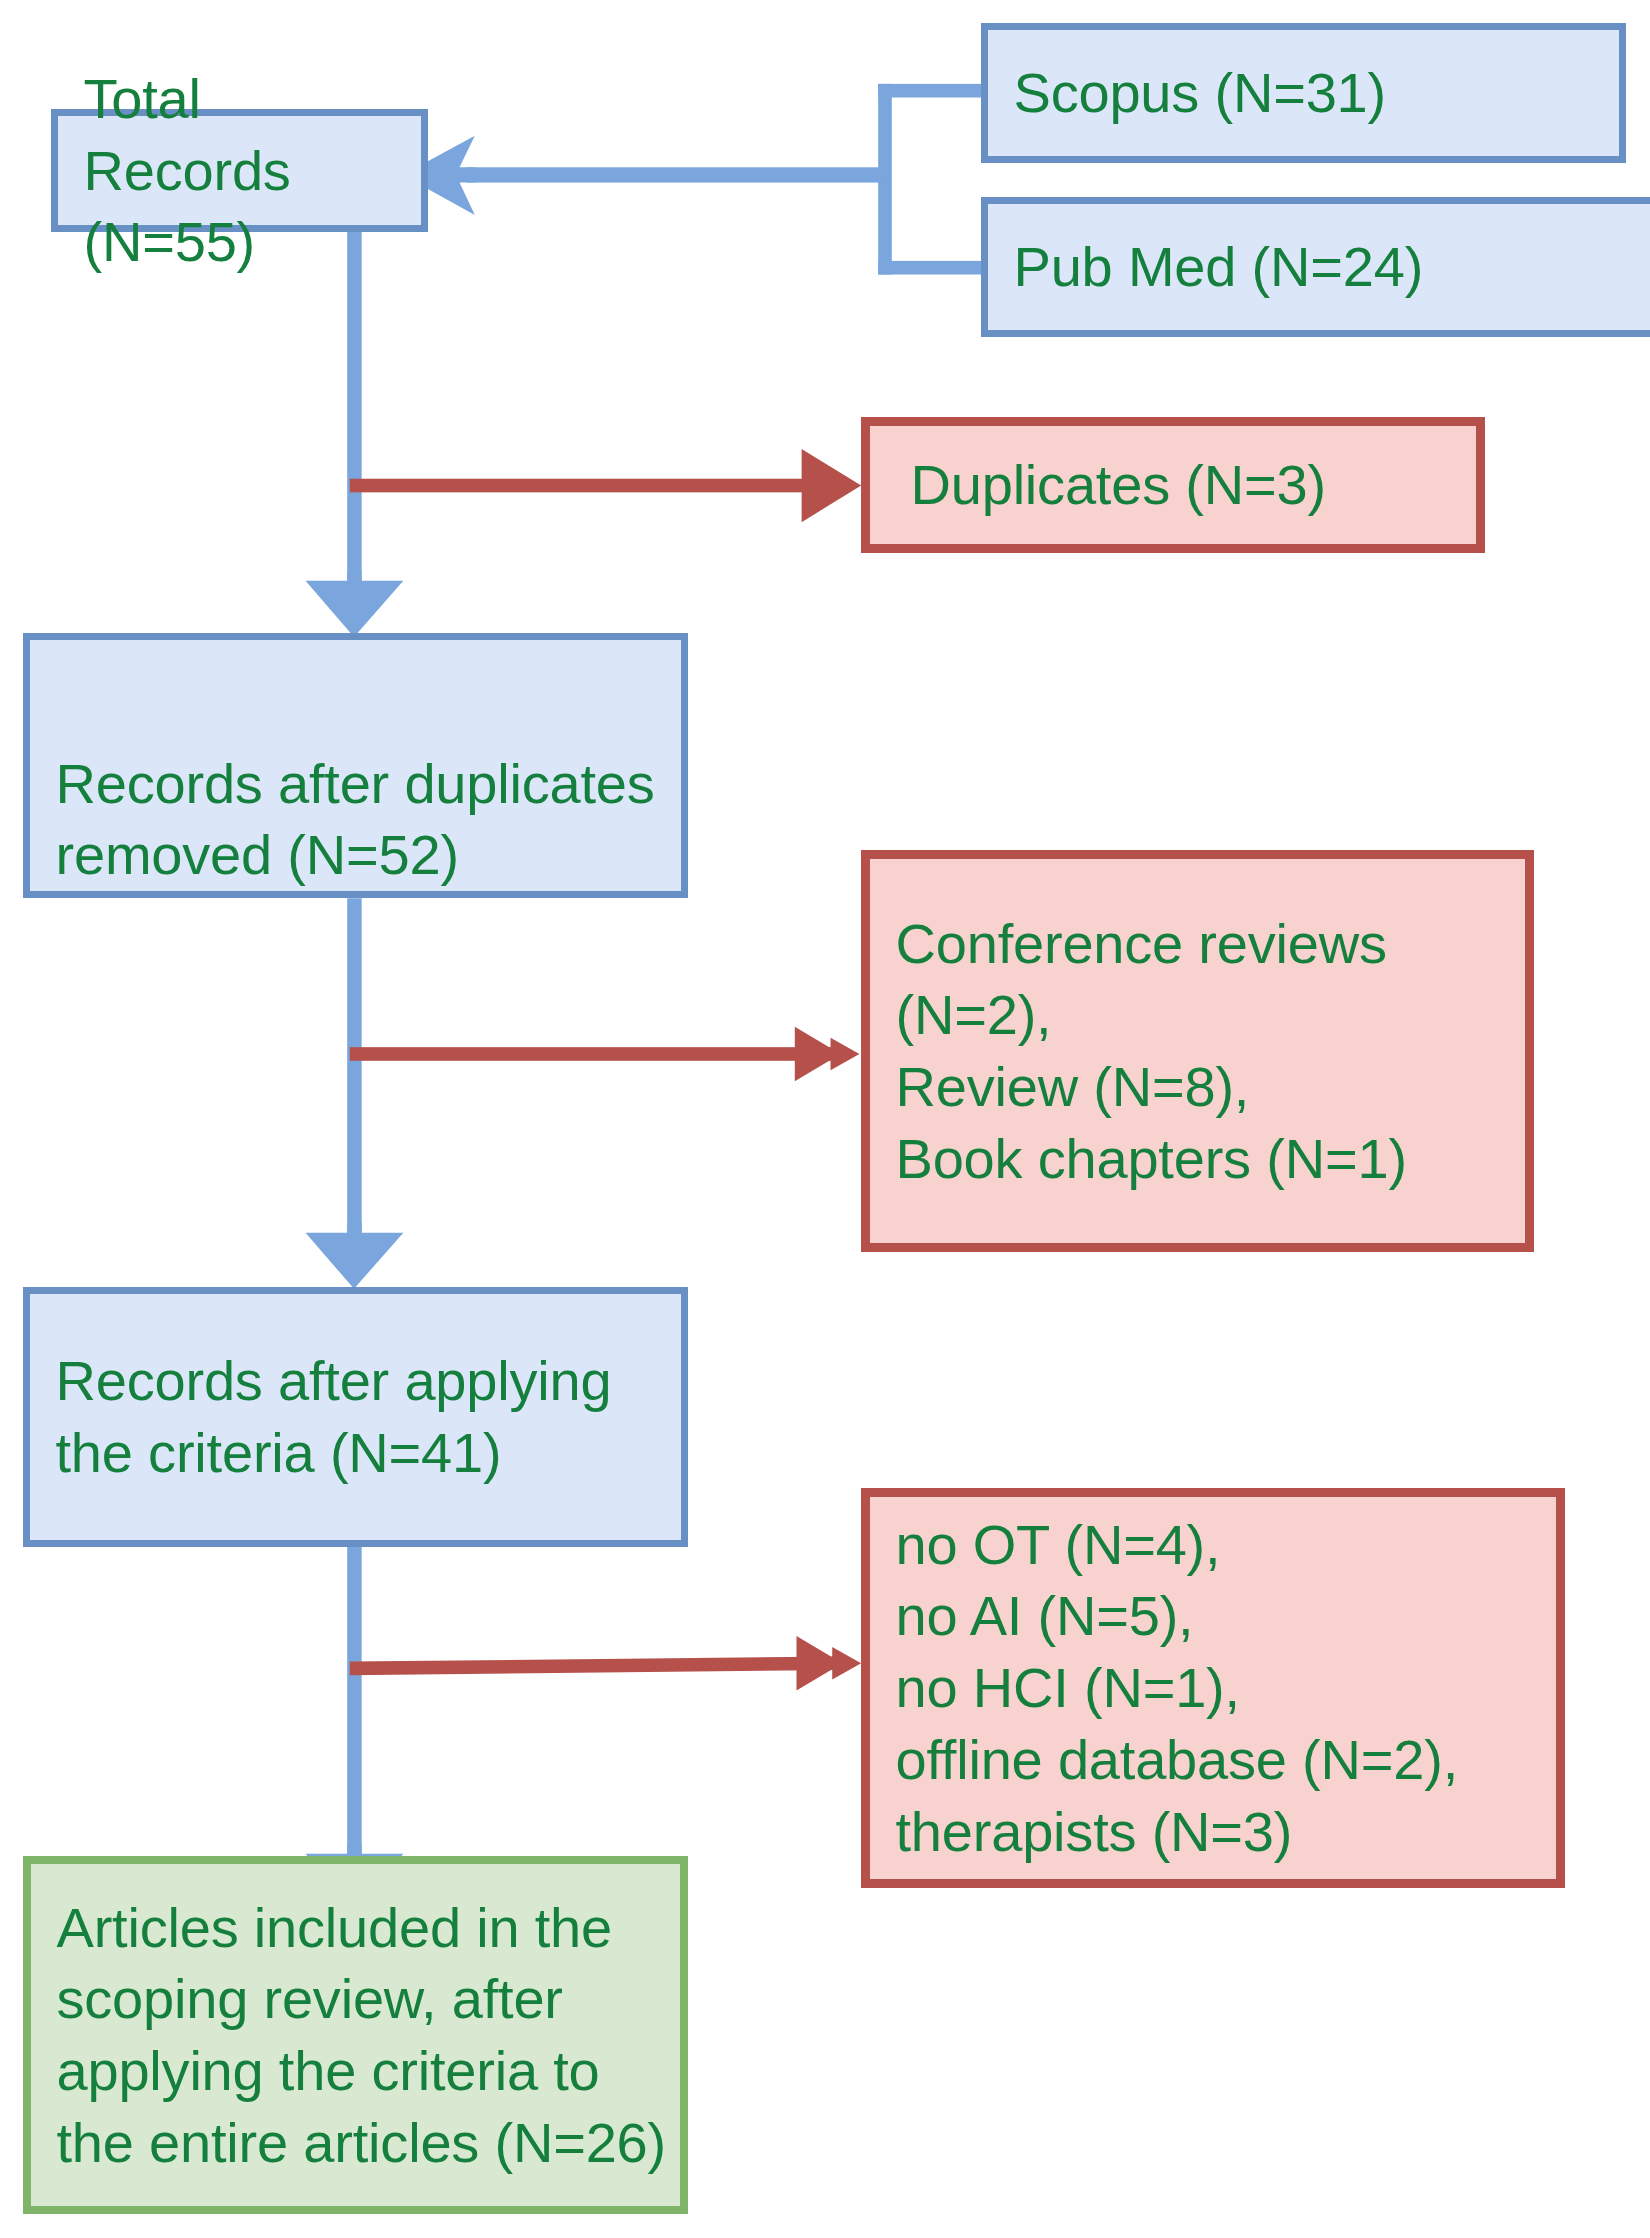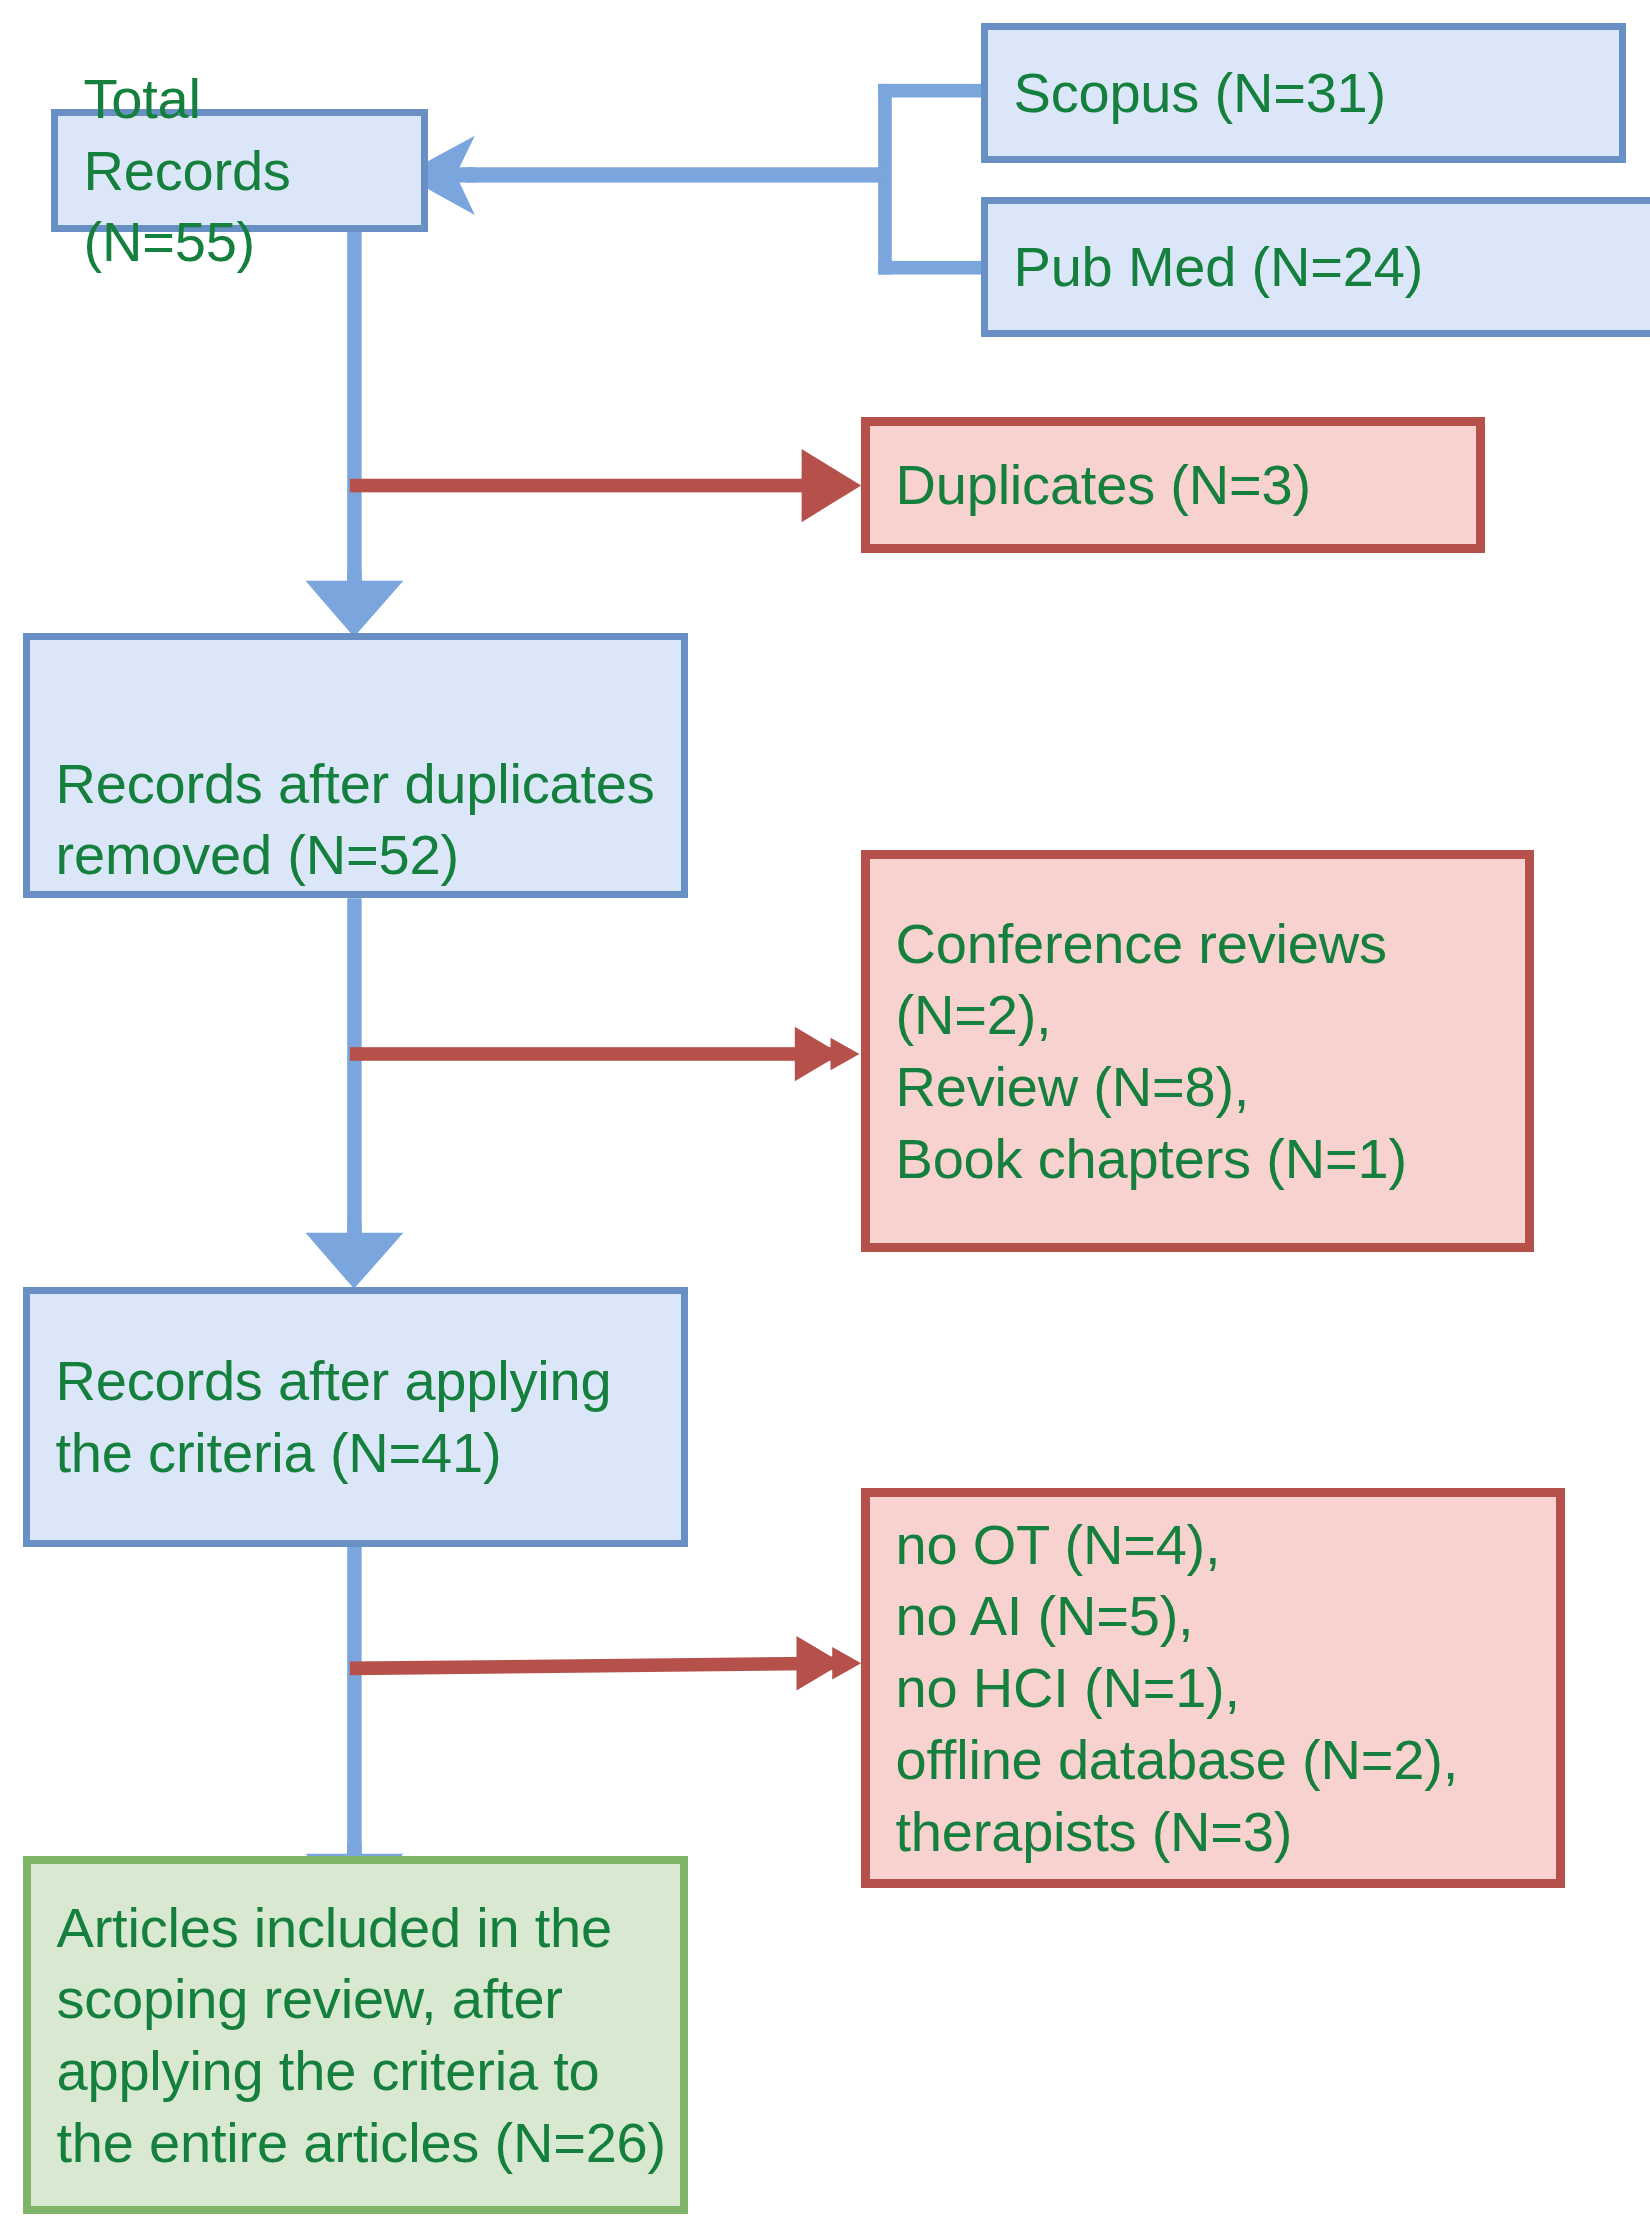--- a/index.html
+++ b/index.html
@@ -104,21 +104,21 @@
   </div>
 
   <div class="box blue" style="left:981px;top:23px;width:645px;height:140px;">
     <span class="txt">Scopus (N=31)</span>
   </div>
 
   <div class="box blue" style="left:981px;top:197px;width:681px;height:140px;">
     <span class="txt">Pub Med (N=24)</span>
   </div>
 
-  <div class="box red" style="left:861px;top:417px;width:624px;height:136px;">
+  <div class="box red" style="left:861px;top:417px;width:624px;height:136px;padding-left:15px;">
     <span class="txt">Duplicates (N=3)</span>
   </div>
 
   <div class="box blue" style="left:23px;top:633px;width:665px;height:265px;align-items:flex-end;">
     <span class="txt">Records after duplicates removed (N=52)</span>
   </div>
 
   <div class="box red" style="left:861px;top:850px;width:673px;height:402px;">
     <span class="txt">Conference reviews (N=2),
 Review (N=8),

